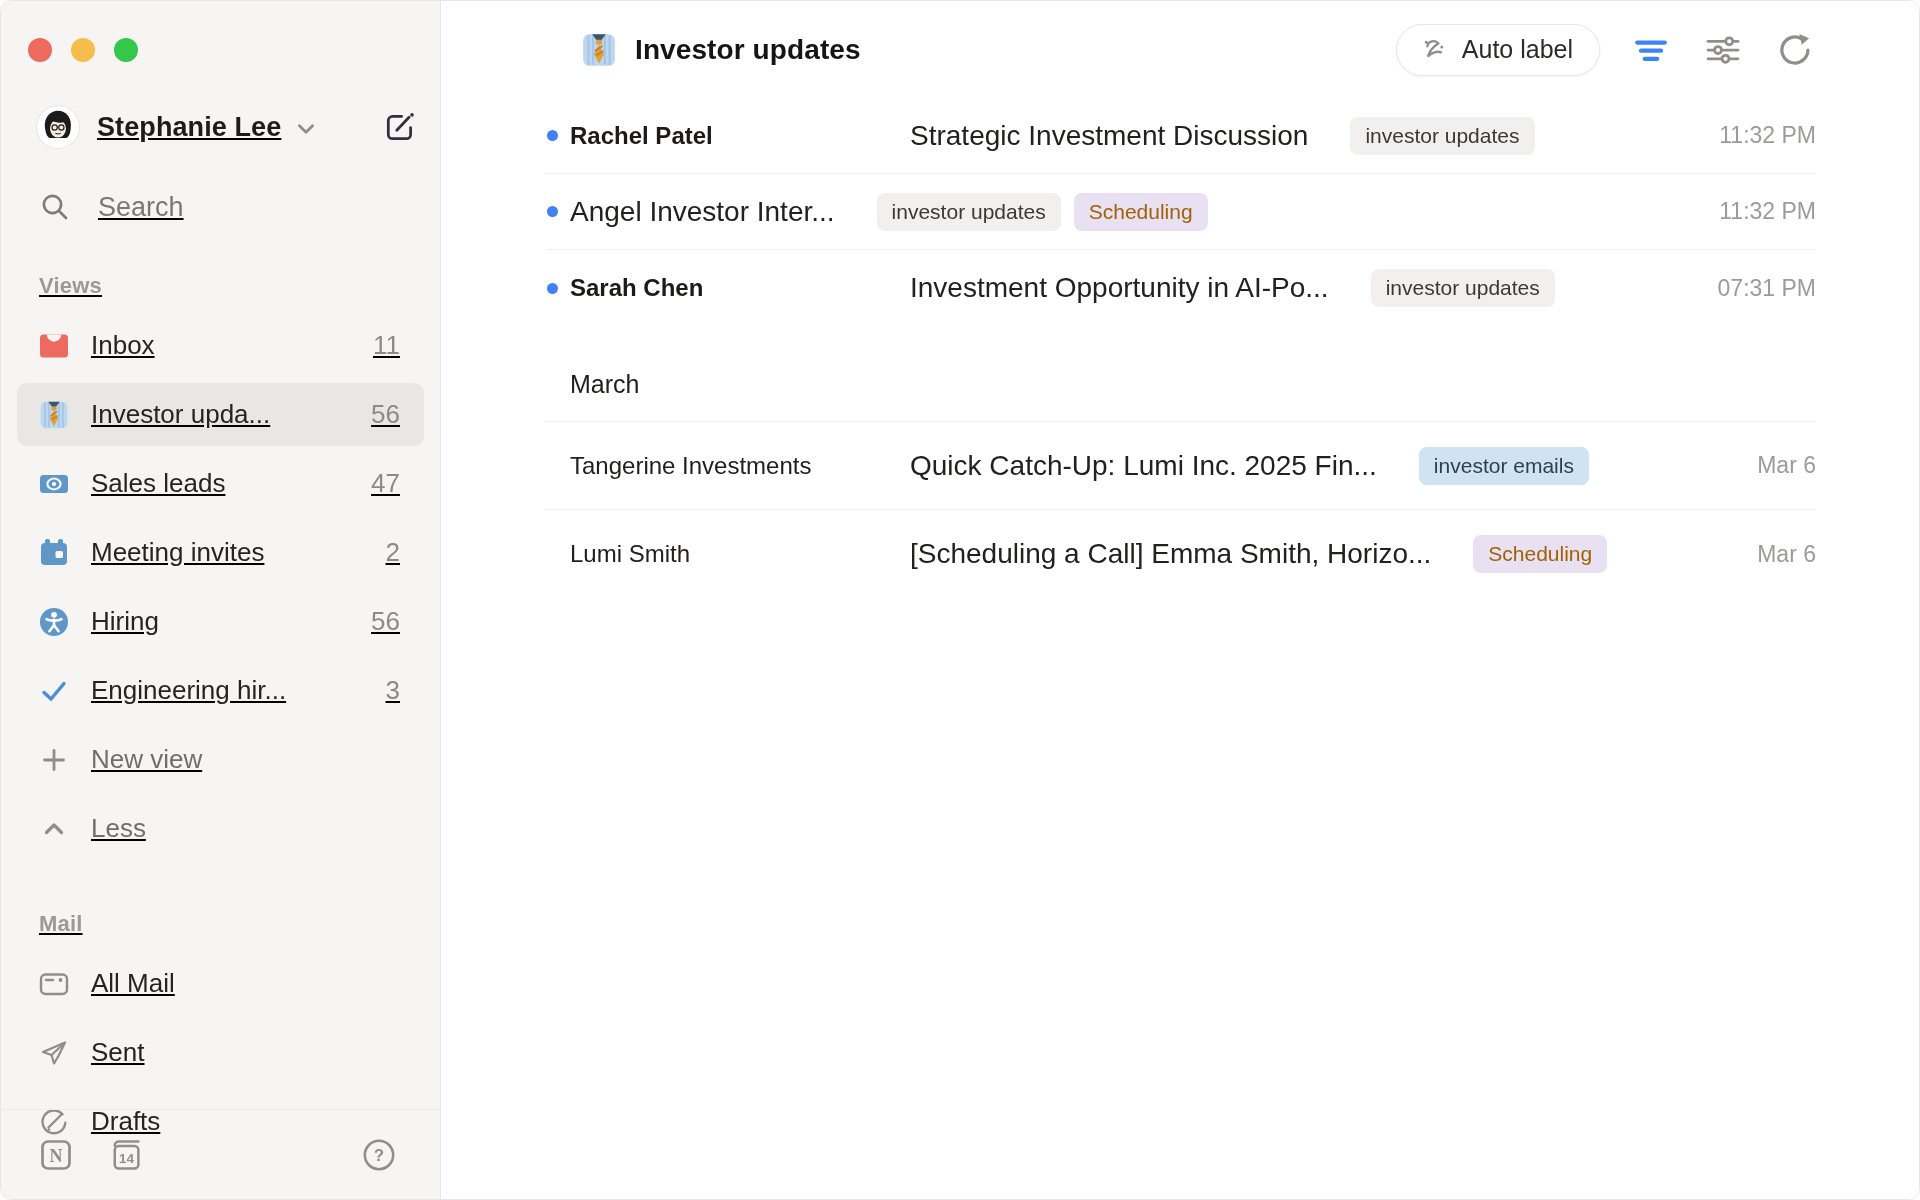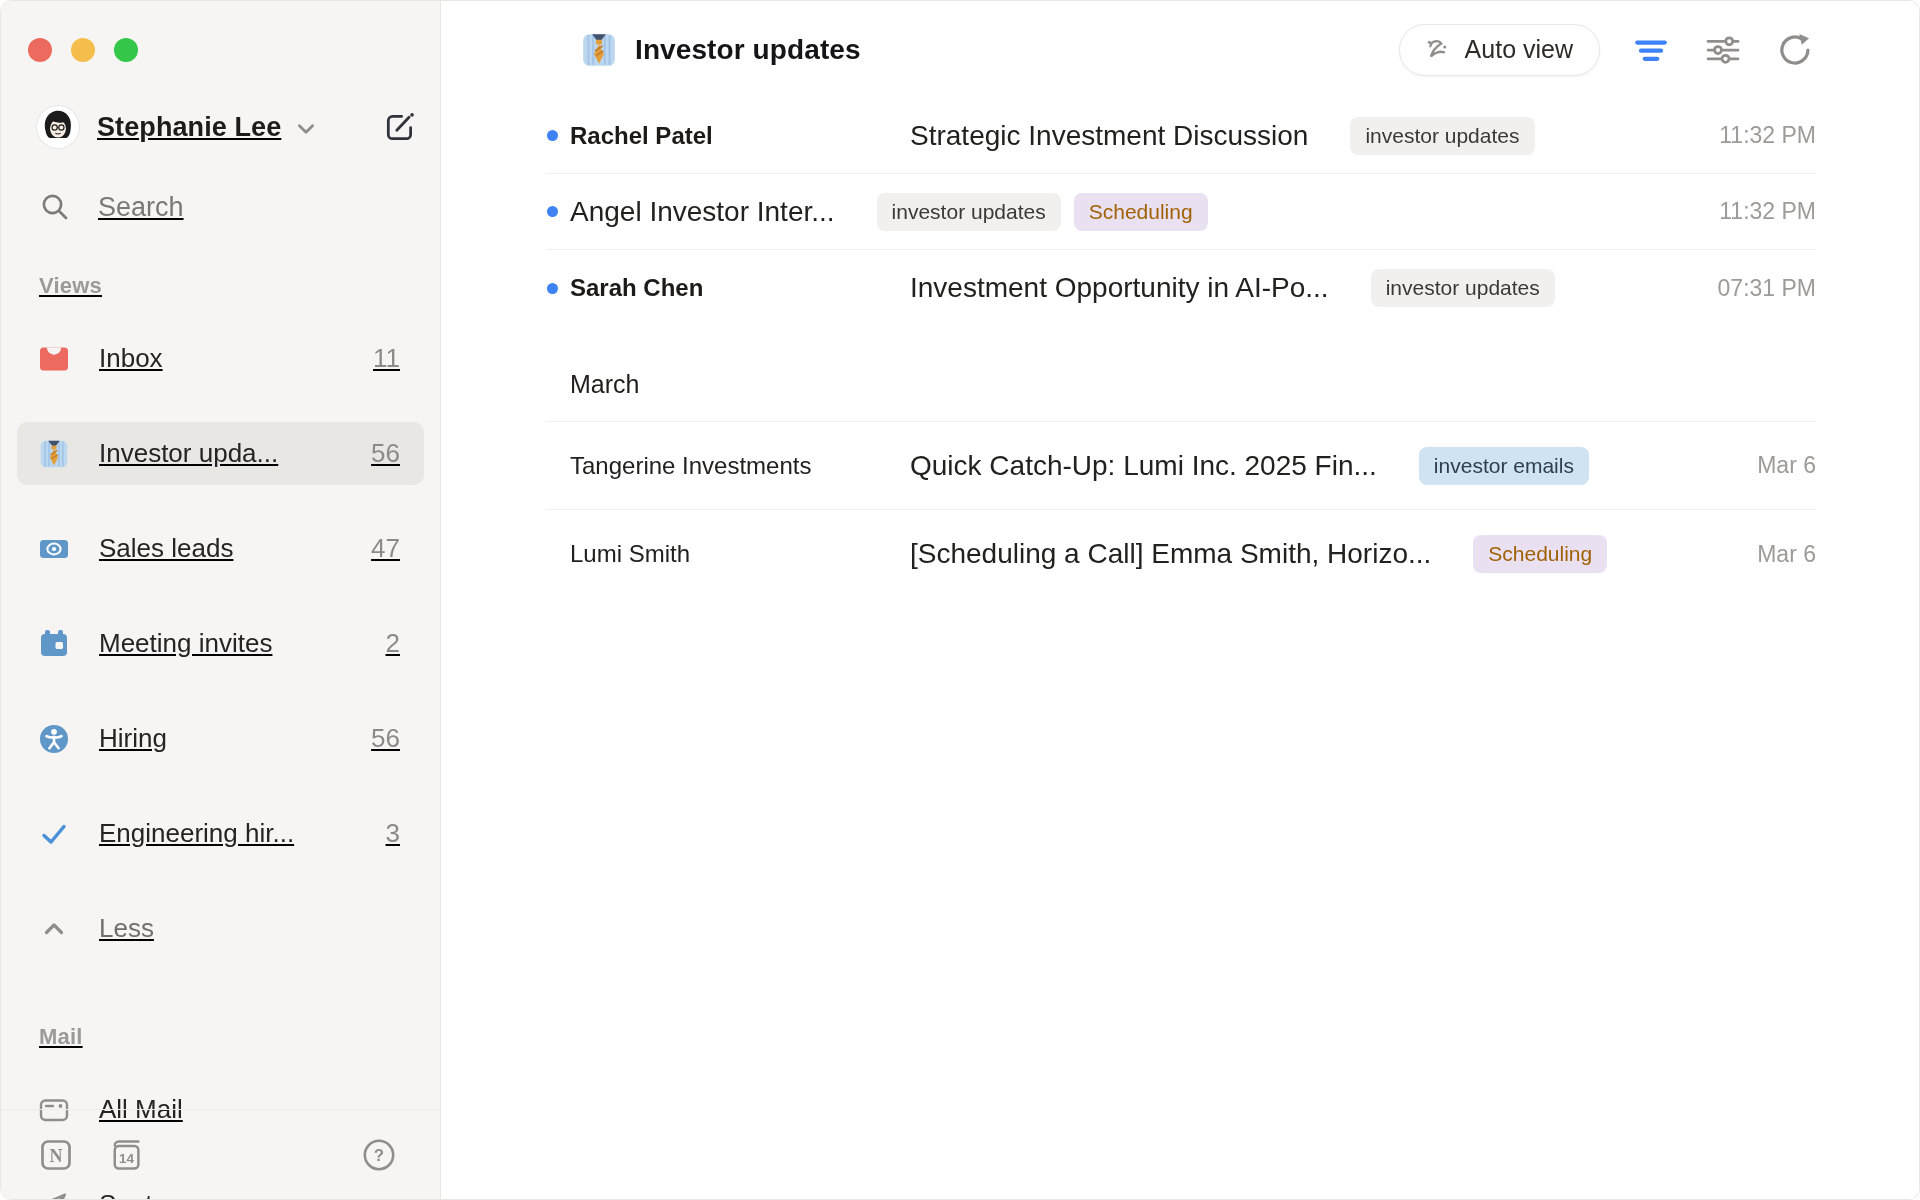--- a/index.html
+++ b/index.html
@@ -42,21 +42,21 @@
 
   .search-row{display:flex;align-items:center;margin:40px 20px 0 38px;height:36px;cursor:pointer;}
   .search-row .s-icon{width:32px;height:32px;}
   .search-row .s-icon svg{width:100%;height:100%;}
   .search-label{font-size:27px;color:#79787
 
 6;color:#797876;margin-left:27px;}
 
   .section-label{font-size:22px;font-weight:600;color:#9b9a98;margin:48px 0 12px 38px;letter-spacing:.2px;}
   .views-list,.mail-list{display:flex;flex-direction:column;}
-  .side-item{display:flex;align-items:center;height:63px;margin:16px 16px;padding:0 24px 0 21px;border-radius:10px;cursor:pointer;gap:8px;}
+  .side-item{display:flex;align-items:center;height:63px;margin:3px 16px;padding:0 24px 0 21px;border-radius:10px;cursor:pointer;}
   .side-item.selected{background:var(--selected-bg);}
   .side-icon{width:32px;height:32px;flex:0 0 auto;display:flex;align-items:center;justify-content:center;}
   .side-icon svg{width:32px;height:32px;display:block;}
   .side-label{font-size:26px;color:#252422;margin-left:21px;flex:1;white-space:nowrap;overflow:hidden;}
   .side-item.muted .side-label{color:#6f6e6c;}
   .side-count{font-size:26px;color:#8b8a88;margin-left:12px;}
 
   .sidebar-footer{position:absolute;left:0;right:0;bottom:0;height:90px;border-top:1px solid #edecea;display:flex;align-items:center;padding:0 42px 0 36px;gap:32px;}
   .foot-icon{width:38px;height:38px;display:flex;align-items:center;justify-content:center;cursor:pointer;}
   .foot-icon svg{width:36px;height:36px;}
@@ -209,20 +209,30 @@
             <svg viewBox="0 0 32 32">
               <polyline points="6,17.5 13,24 26,8.5" fill="none" stroke="#4a90d9" stroke-width="3.5" stroke-linecap="round" stroke-linejoin="round"></polyline>
             </svg>
           </span>
           <span class="side-label">Engineering hir...</span>
           <span class="side-count">3</span>
         </div>
         <div class="side-item muted">
           <span class="side-icon">
             <svg viewBox="0 0 32 32">
+              <line x1="16" y1="6.5" x2="16" y2="25.5" stroke="#8f8e8c" stroke-width="2.8" stroke-linecap="round"></line>
+              <line x1="6.5" y1="16" x2="25.5" y2="16" stroke="#8f8e8c" stroke-width="2.8" stroke-linecap="round"></line>
+            </svg>
+          </span>
+          <span class="side-label">New view</span>
+          <span class="side-count"></span>
+        </div>
+        <div class="side-item muted">
+          <span class="side-icon">
+            <svg viewBox="0 0 32 32">
               <polyline points="8.5,19.5 16,12 23.5,19.5" fill="none" stroke="#8f8e8c" stroke-width="3.2" stroke-linecap="round" stroke-linejoin="round"></polyline>
             </svg>
           </span>
           <span class="side-label">Less</span>
           <span class="side-count"></span>
         </div>
       </nav>
 
     <div class="section-label">Mail</div>
     <nav class="mail-list" id="mail-list">
@@ -296,21 +306,21 @@
       <h1 class="page-title">Investor updates</h1>
       <div class="header-right">
         <button class="auto-label-btn">
           <span style="display:flex;">
               <svg viewBox="0 0 32 32">
                 <path d="M9 12 C9.5 6.5 17.5 4.8 20.5 9 C15 12.5 11 17.5 9.5 23 C13.5 18.5 19.5 16.8 23.5 18.5" fill="none" stroke="#8f8e8c" stroke-width="2.5" stroke-linecap="round"></path>
                 <circle cx="7.8" cy="7.8" r="1.6" fill="#8f8e8c"></circle>
                 <circle cx="24.3" cy="12.8" r="1.6" fill="#8f8e8c"></circle>
               </svg>
             </span>
-          <span class="auto-label-text">Auto view</span>
+          <span class="auto-label-text">Auto label</span>
         </button>
         <span class="hdr-icon">
             <svg viewBox="0 0 32 32">
               <line x1="5" y1="10" x2="27" y2="10" stroke="#3d82f6" stroke-width="3.4" stroke-linecap="round"></line>
               <line x1="8" y1="16.5" x2="24" y2="16.5" stroke="#3d82f6" stroke-width="3.4" stroke-linecap="round"></line>
               <line x1="11" y1="23" x2="21" y2="23" stroke="#3d82f6" stroke-width="3.4" stroke-linecap="round"></line>
             </svg>
           </span>
         <span class="hdr-icon">
             <svg viewBox="0 0 32 32">

